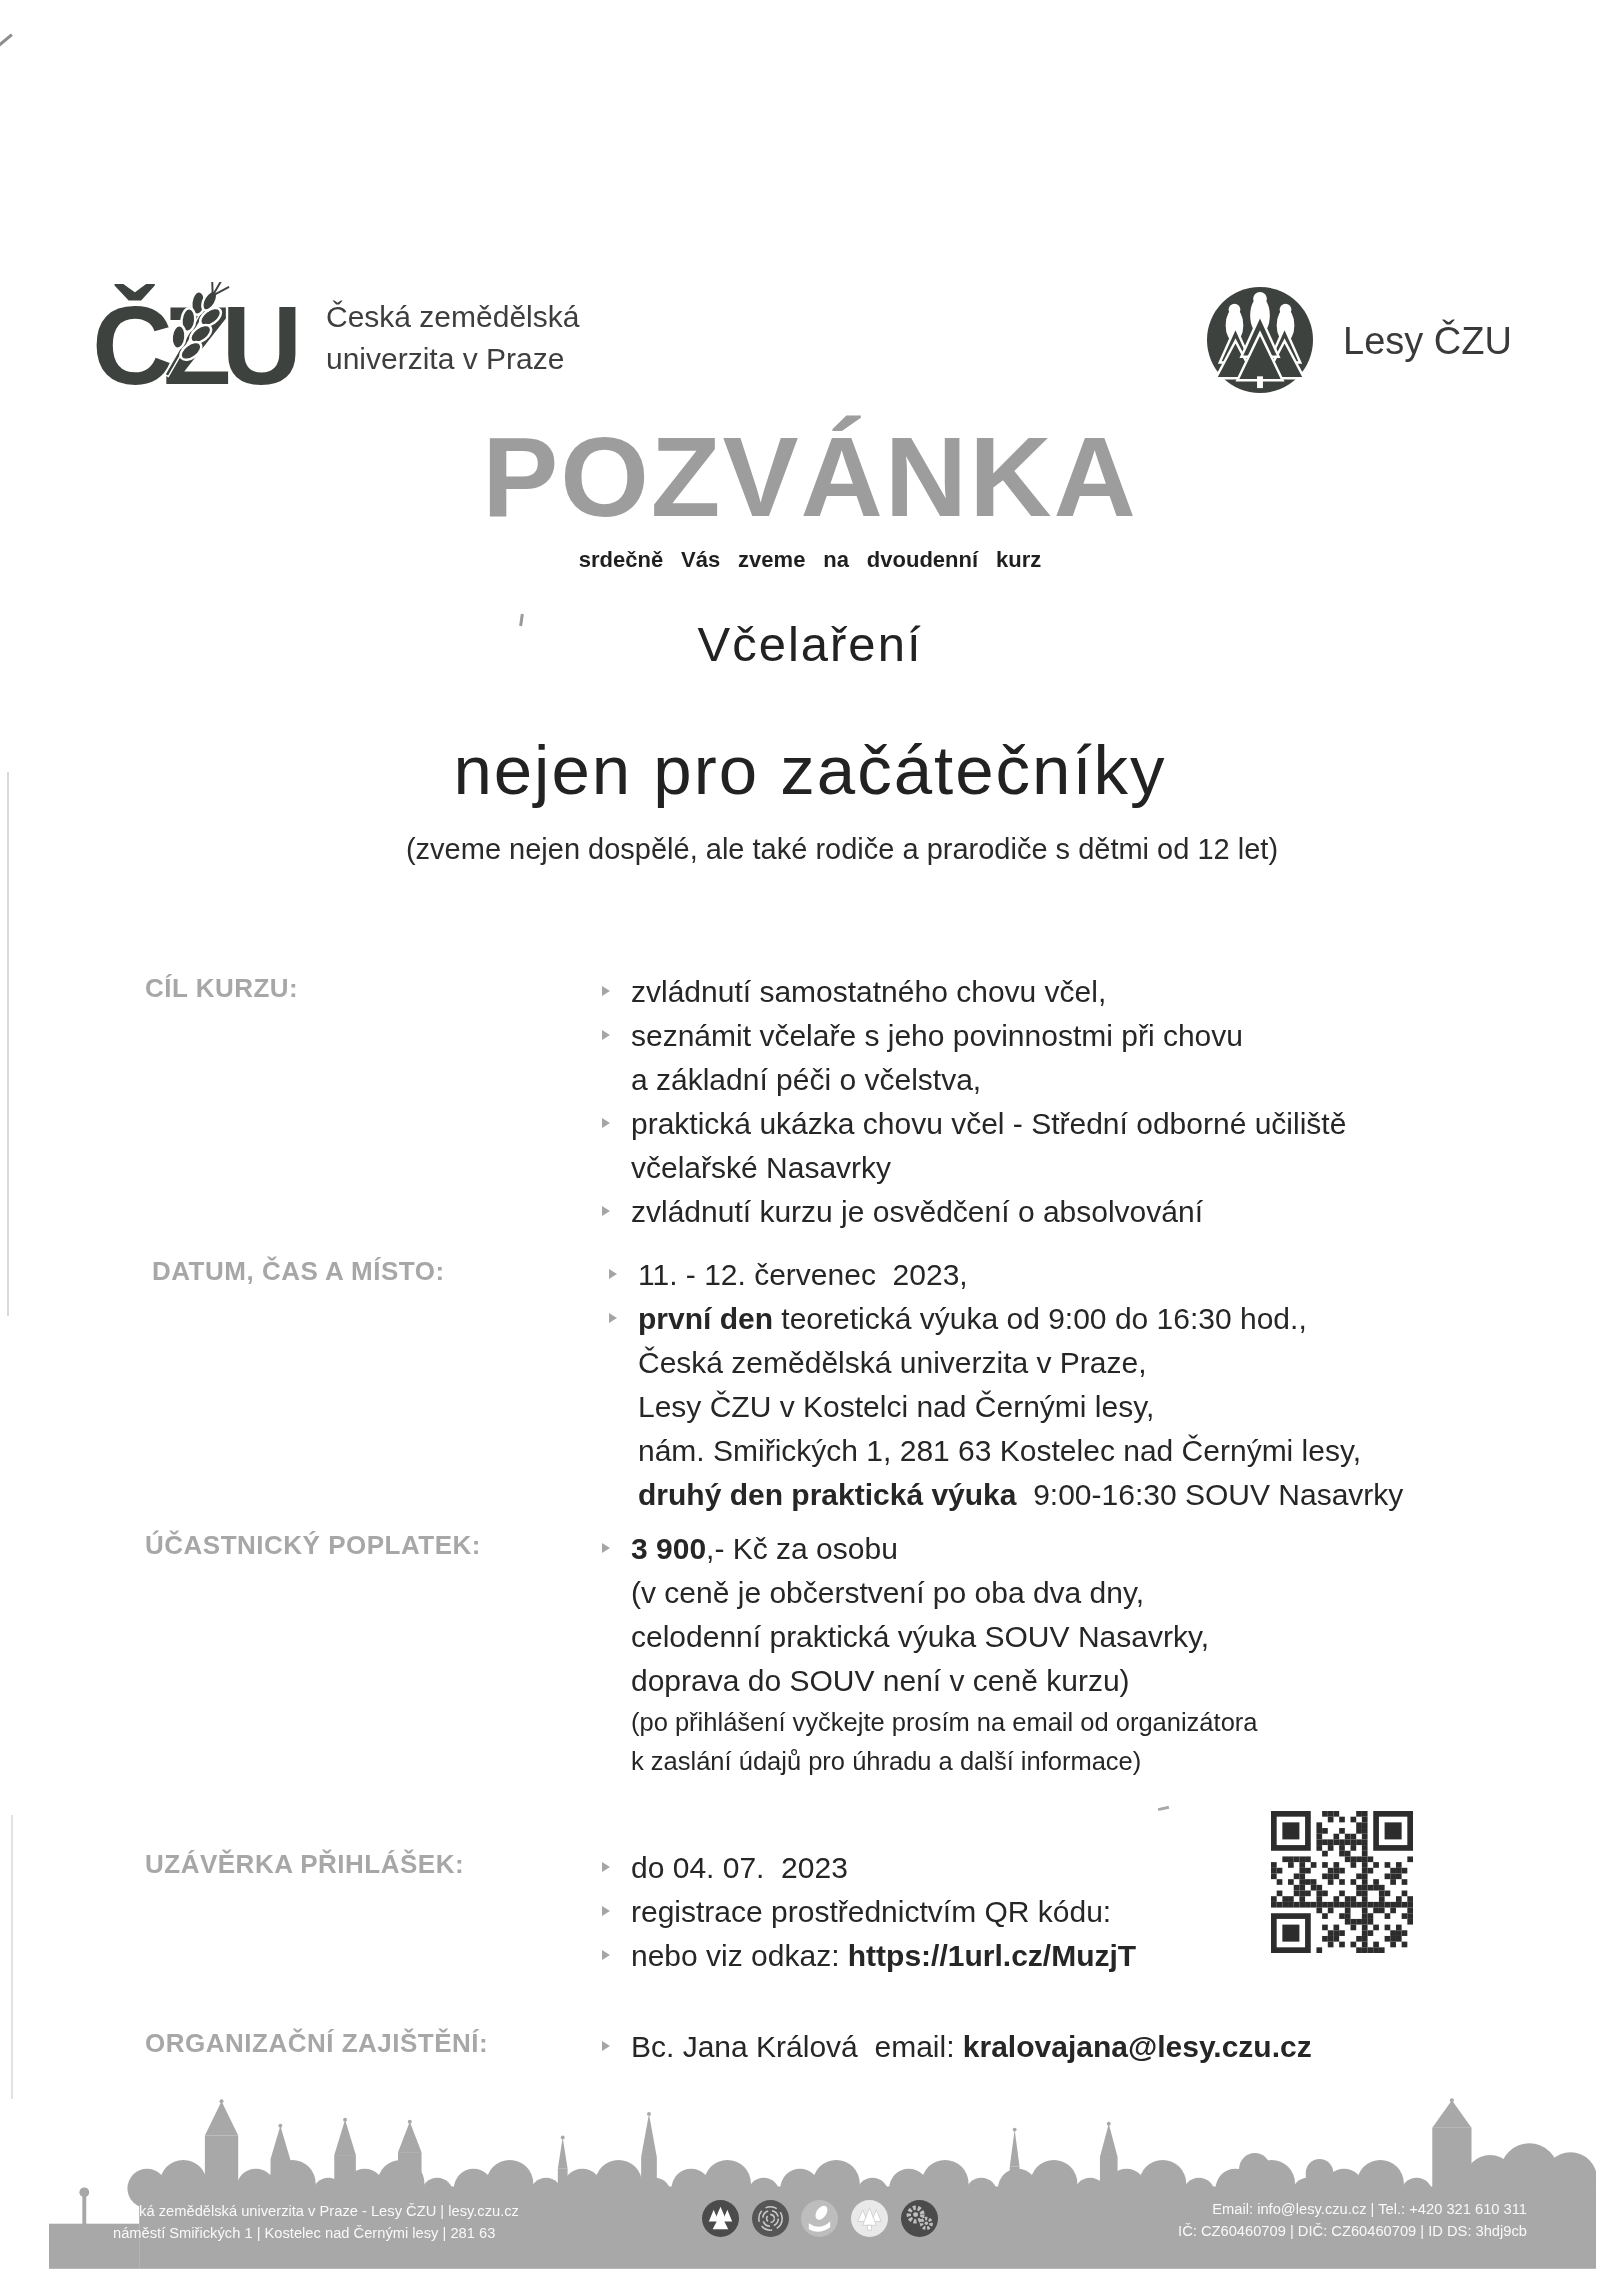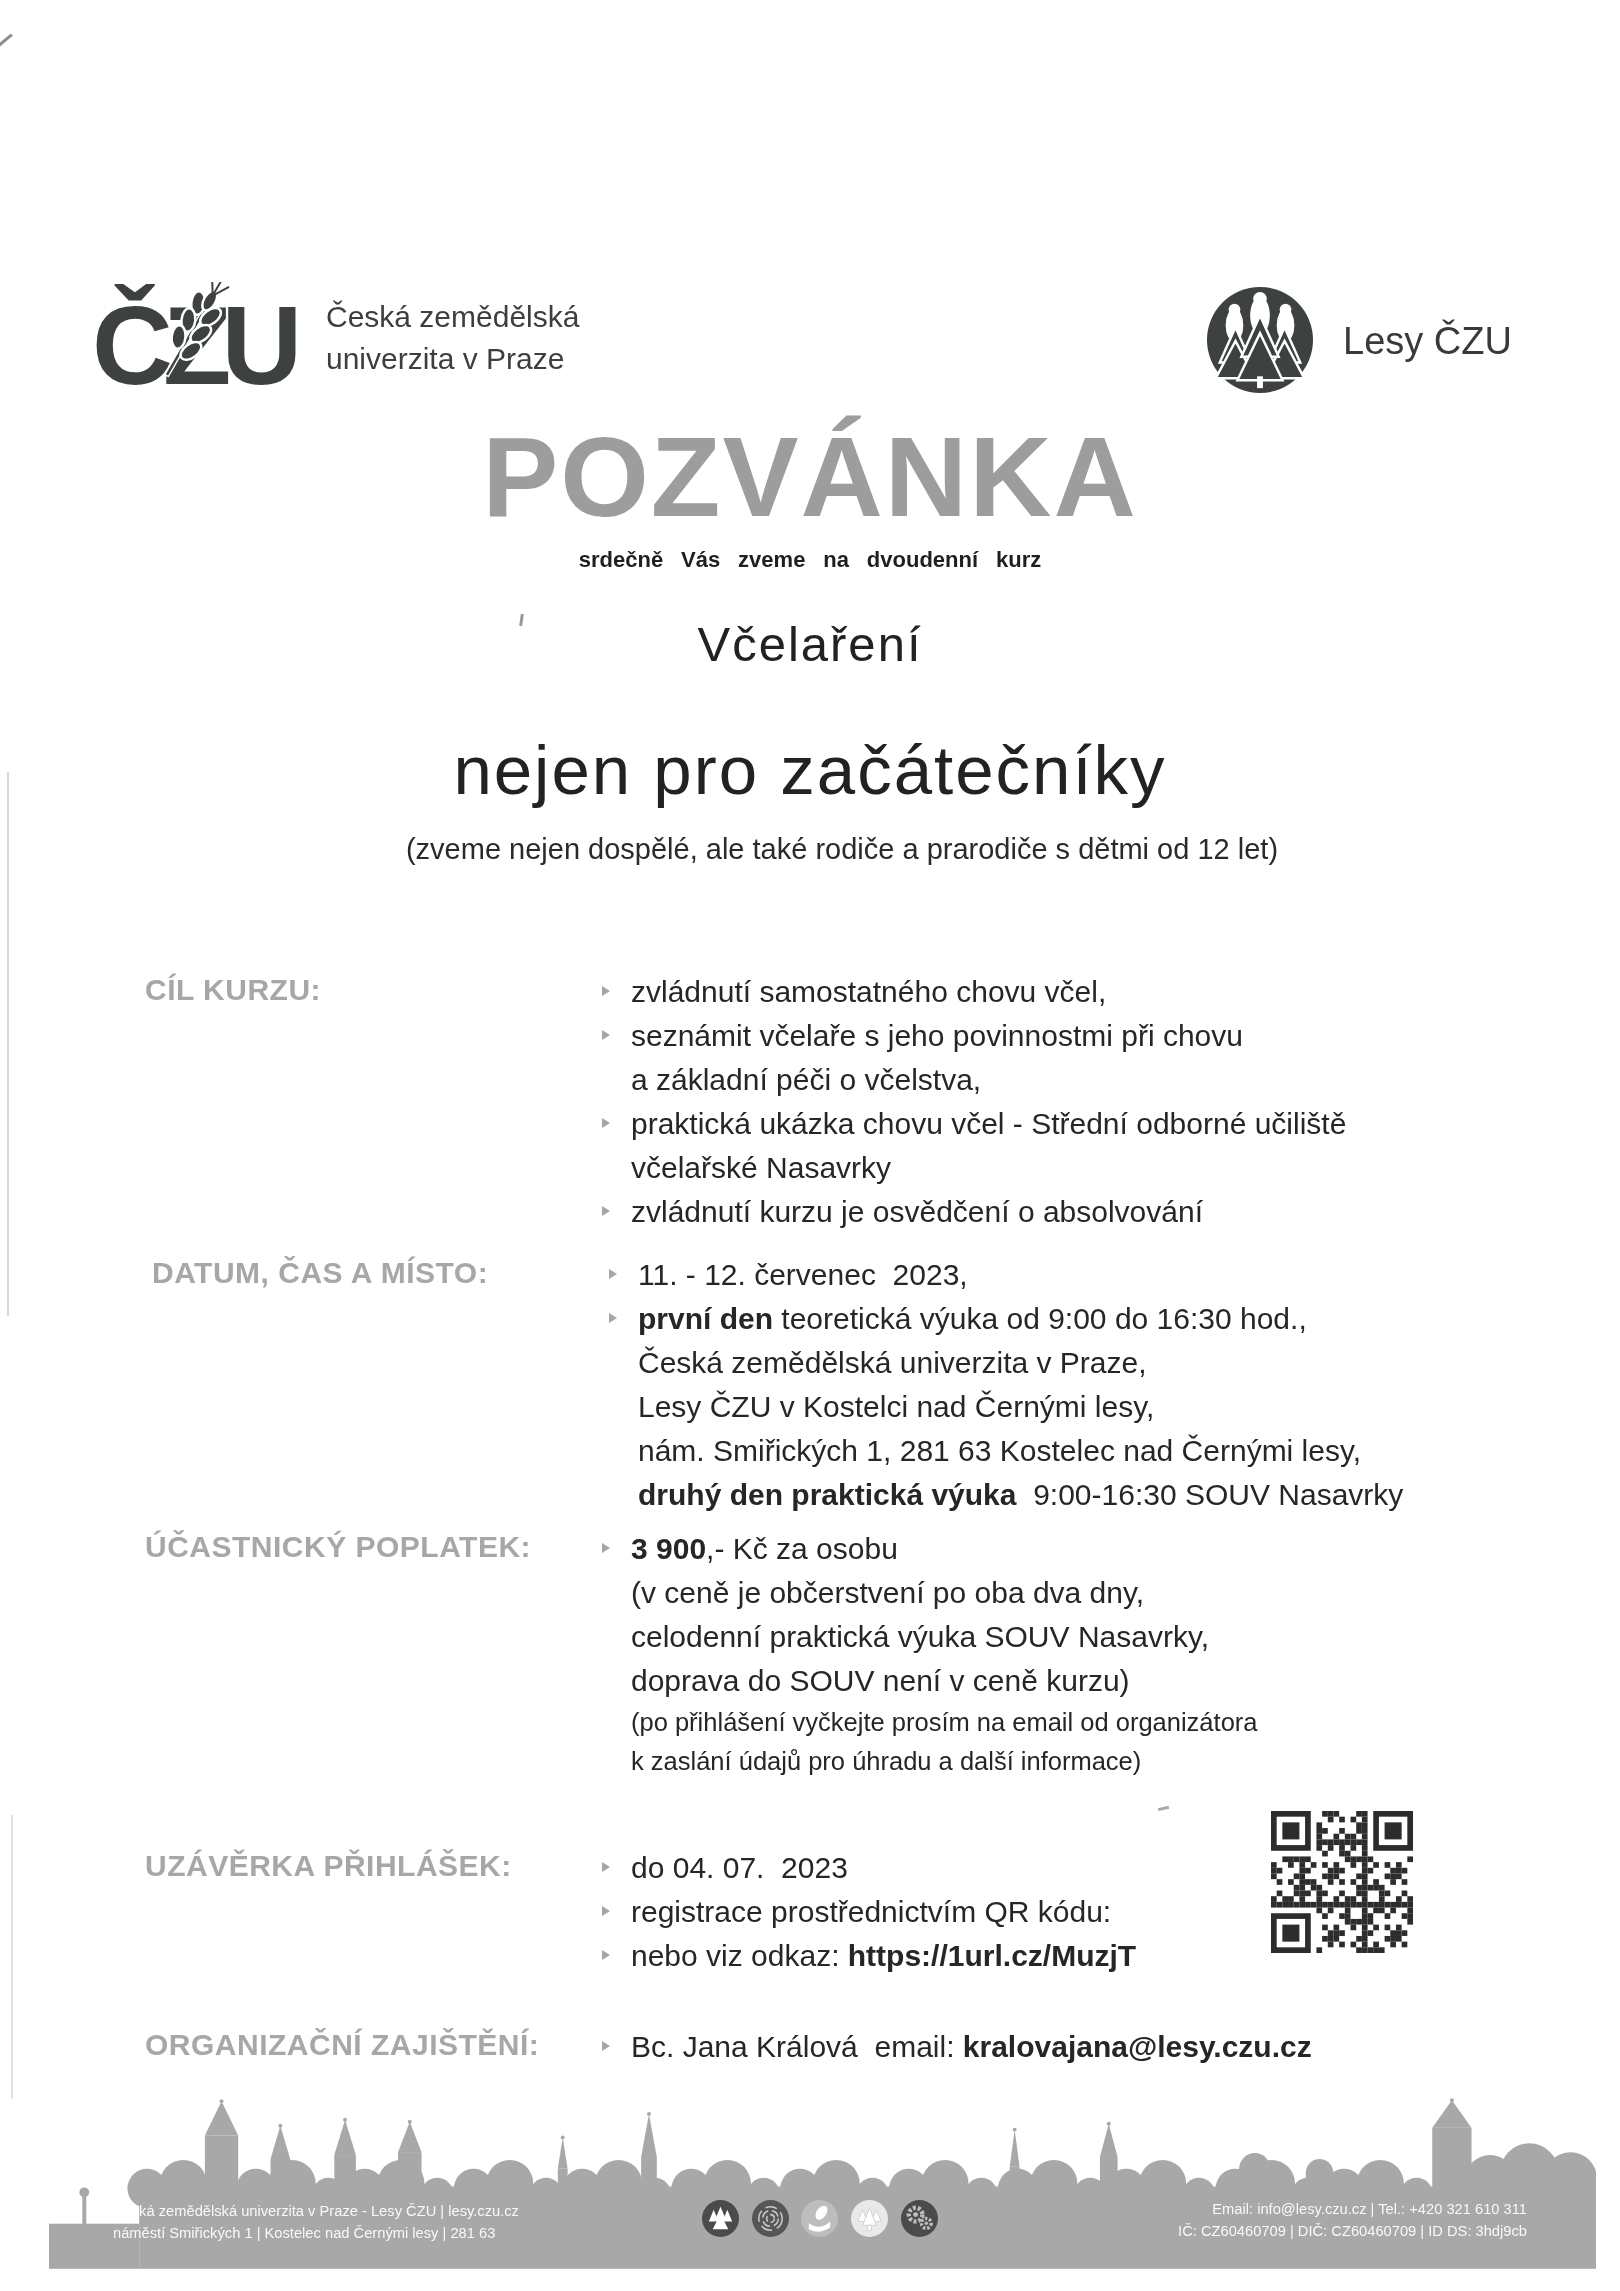--- a/index.html
+++ b/index.html
@@ -18,21 +18,21 @@
   .subtitle{position:absolute;left:0;top:547px;width:100%;text-align:center;
             font-size:22px;font-weight:700;word-spacing:11.8px;color:#1f1f1f;}
   .course1{position:absolute;left:0;top:616px;width:100%;text-align:center;
            font-size:49px;letter-spacing:2px;color:#222;}
   .course2{position:absolute;left:0;top:731px;width:100%;text-align:center;
            font-size:69px;letter-spacing:2px;color:#222;}
   .note{position:absolute;left:0;top:833px;width:100%;text-align:center;font-size:29px;color:#2a2a2a;padding-left:32px;}
 
   
   .section{position:absolute;left:0;width:1620px;}
-  .section-label{position:absolute;left:145px;top:2.9px;font-size:30px;font-weight:700;
+  .section-label{position:absolute;left:145px;top:2.9px;font-size:26px;font-weight:700;
                  letter-spacing:0.5px;color:#a3a3a3;opacity:.95;white-space:nowrap;}
   .section-content{margin-left:600px;width:843px;font-size:30px;line-height:44px;color:#262626;}
   .bullet-line{position:relative;padding-left:31px;white-space:nowrap;}
   .bullet-line.small{font-size:25.5px;line-height:39px;}
   .marker{position:absolute;left:2px;top:15.7px;width:0;height:0;opacity:.8;
           border-left:8.8px solid #8f8f8f;border-top:5.9px solid transparent;border-bottom:5.9px solid transparent;}
   .b{font-weight:700;}
 
   
   .qr{position:absolute;left:1271px;top:1811px;width:142px;height:142px;}

